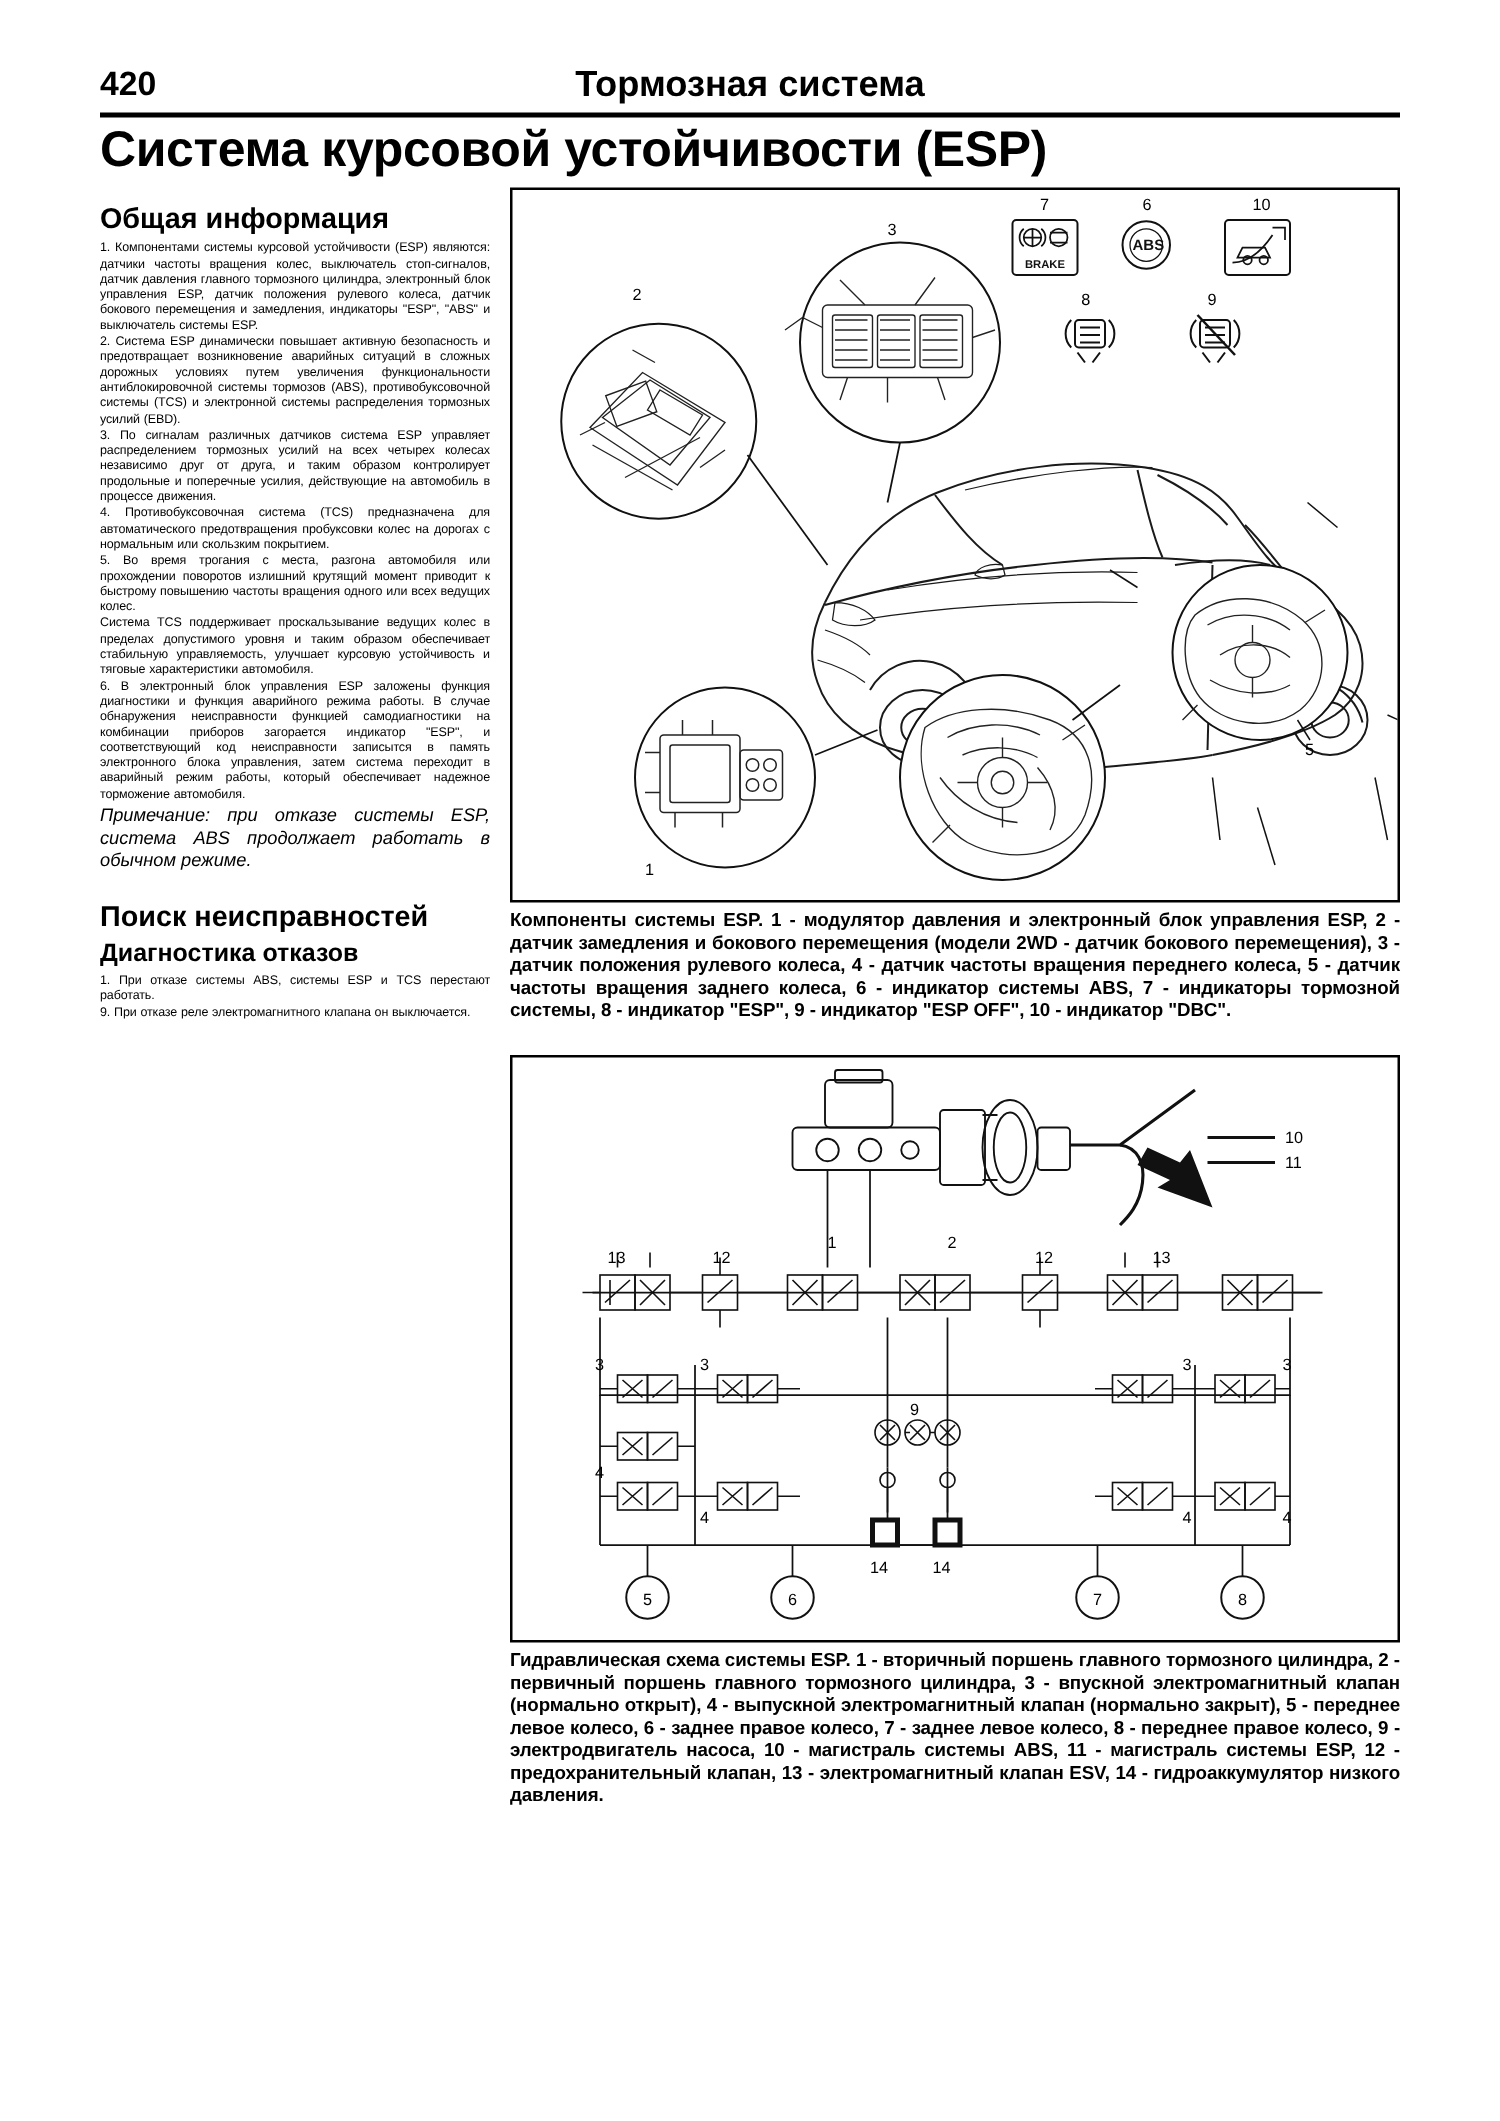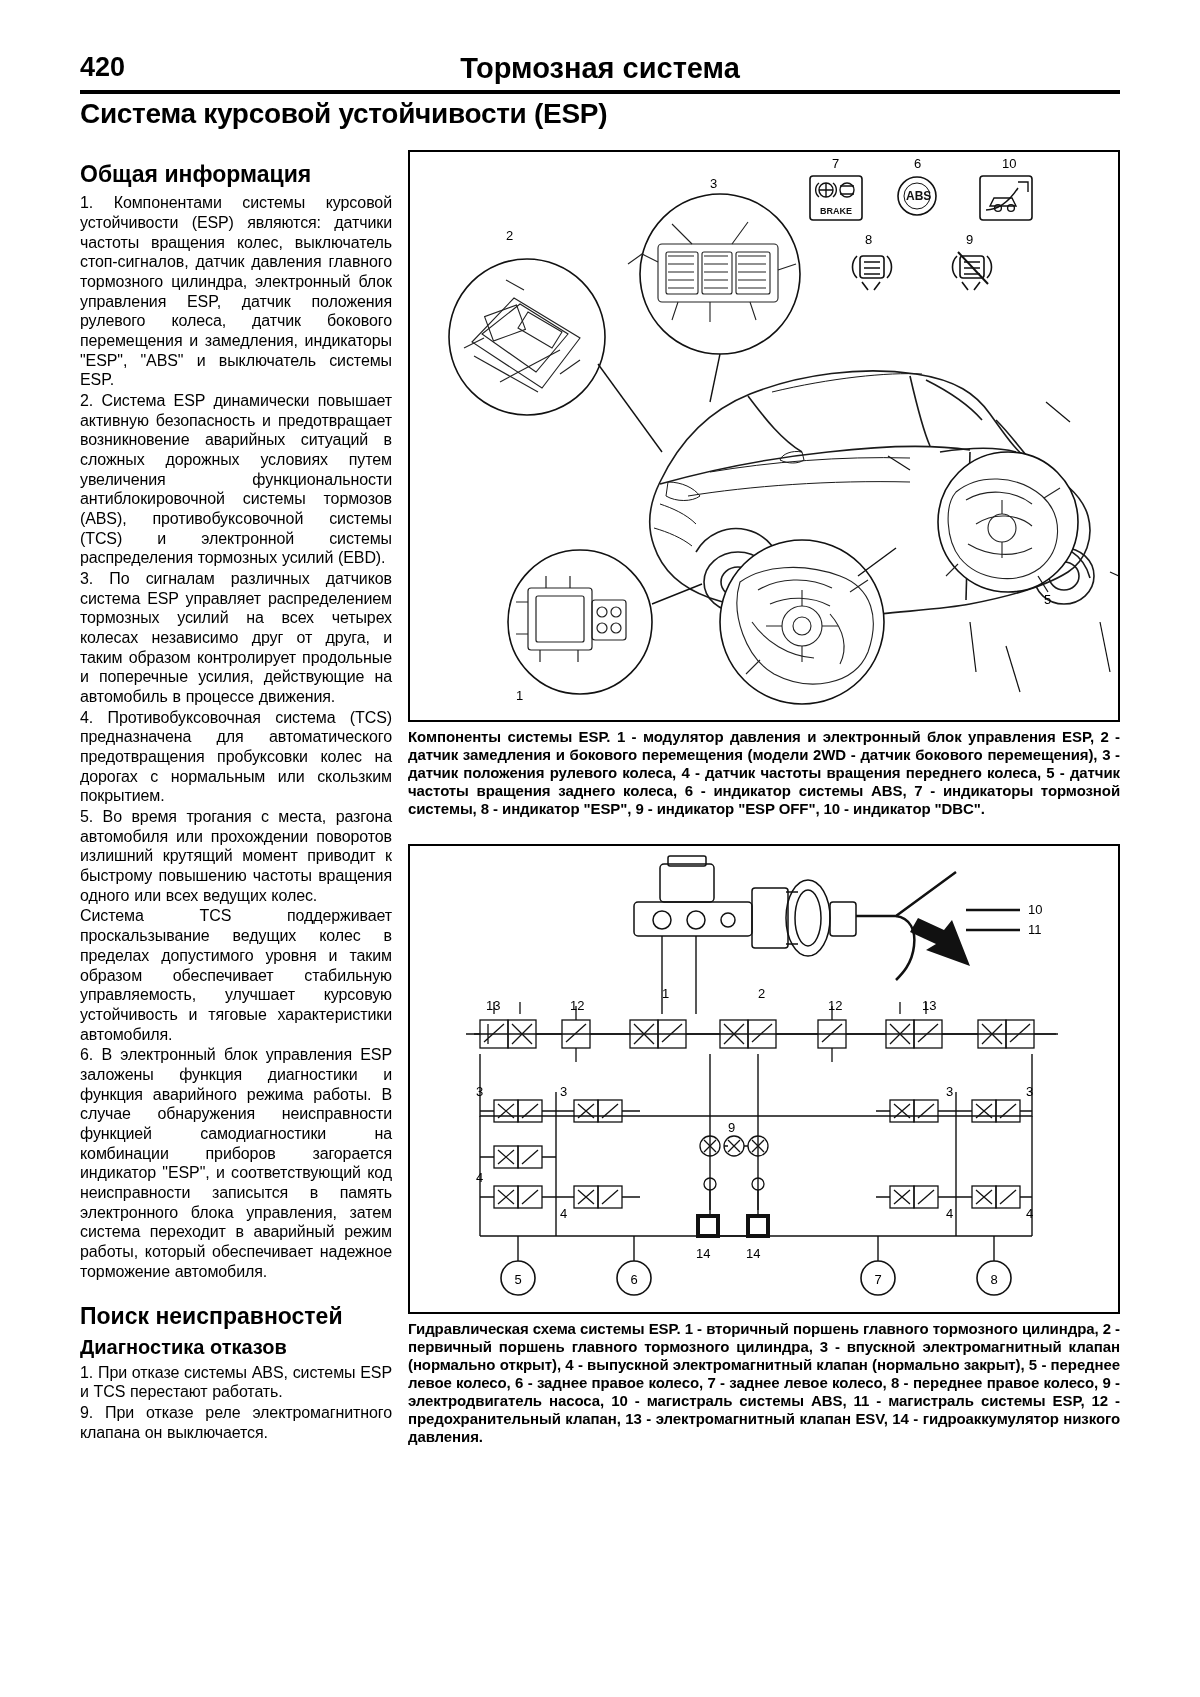--- a/index.html
+++ b/index.html
@@ -55,21 +55,21 @@
     height: 4px;
     background: #000;
   }
 
   
   .main-title {
     position: absolute;
     left: 80px;
     top: 98px;
     width: 1040px;
-    font-size: 28px;
+    font-size: 40px;
     font-weight: bold;
     letter-spacing: -0.3px;
   }
 
   
   .left-col {
     position: absolute;
     left: 80px;
     top: 162px;
     width: 312px;
@@ -81,21 +81,21 @@
     margin: 0 0 6px 0;
     line-height: 1.1;
   }
   .sub-head {
     font-size: 20px;
     font-weight: bold;
     margin: 2px 0 4px 0;
     line-height: 1.15;
   }
   .para {
-    font-size: 16px;
+    font-size: 10px;
     line-height: 1.23;
     text-align: justify;
     margin: 0 0 1px 0;
     letter-spacing: -0.1px;
     word-spacing: 0.4px;
   }
   .note {
     font-size: 14.6px;
     line-height: 1.23;
     text-align: justify;
@@ -155,20 +155,21 @@
     <div class="sec-head">Общая информация</div>
 
     <p class="para">1. Компонентами системы курсовой устойчивости (ESP) являются: датчики частоты вращения колес, выключатель стоп-сигналов, датчик давления главного тормозного цилиндра, электронный блок управления ESP, датчик положения рулевого колеса, датчик бокового перемещения и замедления, индикаторы "ESP", "ABS" и выключатель системы ESP.</p>
     <p class="para">2. Система ESP динамически повышает активную безопасность и предотвращает возникновение аварийных ситуаций в сложных дорожных условиях путем увеличения функциональности антиблокировочной системы тормозов (ABS), противобуксовочной системы (TCS) и электронной системы распределения тормозных усилий (EBD).</p>
     <p class="para">3. По сигналам различных датчиков система ESP управляет распределением тормозных усилий на всех четырех колесах независимо друг от друга, и таким образом контролирует продольные и поперечные усилия, действующие на автомобиль в процессе движения.</p>
     <p class="para">4. Противобуксовочная система (TCS) предназначена для автоматического предотвращения пробуксовки колес на дорогах с нормальным или скользким покрытием.</p>
     <p class="para">5. Во время трогания с места, разгона автомобиля или прохождении поворотов излишний крутящий момент приводит к быстрому повышению частоты вращения одного или всех ведущих колес.</p>
     <p class="para">Система TCS поддерживает проскальзывание ведущих колес в пределах допустимого уровня и таким образом обеспечивает стабильную управляемость, улучшает курсовую устойчивость и тяговые характеристики автомобиля.</p>
     <p class="para">6. В электронный блок управления ESP заложены функция диагностики и функция аварийного режима работы. В случае обнаружения неисправности функцией самодиагностики на комбинации приборов загорается индикатор "ESP", и соответствующий код неисправности записытся в память электронного блока управления, затем система переходит в аварийный режим работы, который обеспечивает надежное торможение автомобиля.</p>
 
+    <p class="note">Примечание: при отказе системы ESP, система ABS продолжает работать в обычном режиме.</p>
 
     <div class="spacer-lg"></div>
     <div class="sec-head">Поиск неисправностей</div>
     <div class="sub-head">Диагностика отказов</div>
     <p class="para">1. При отказе системы ABS, системы ESP и TCS перестают работать.</p>
     <p class="para">9. При отказе реле электромагнитного клапана он выключается.</p>
   </div>
 
   <div class="right-col">
 

